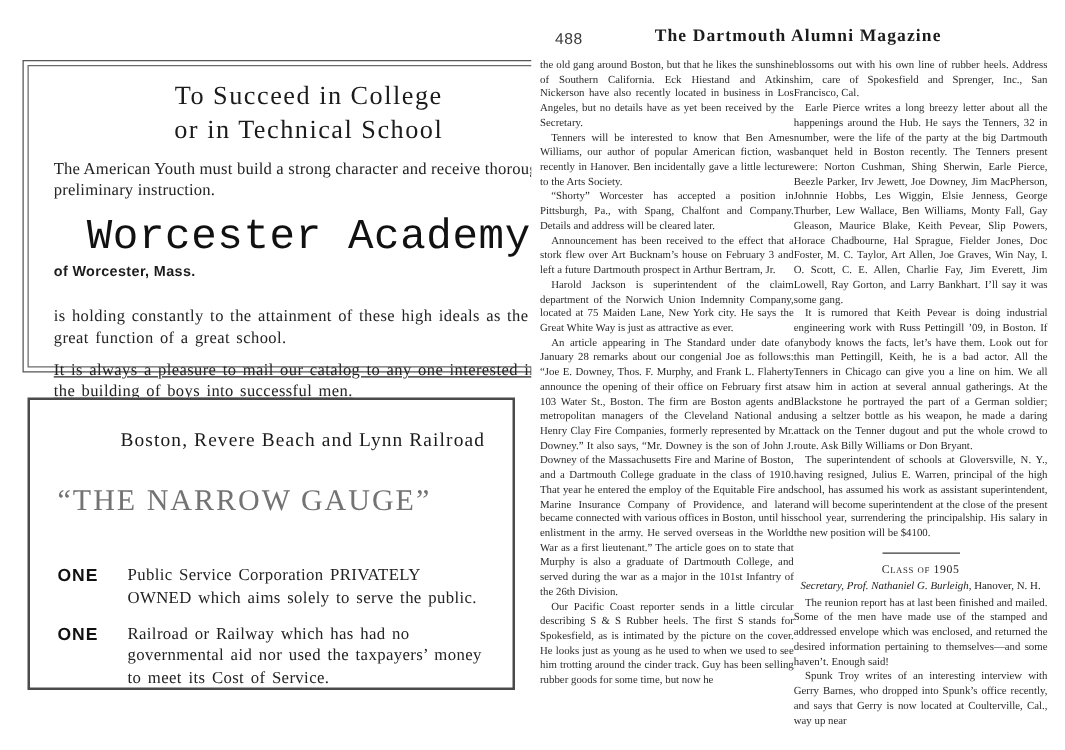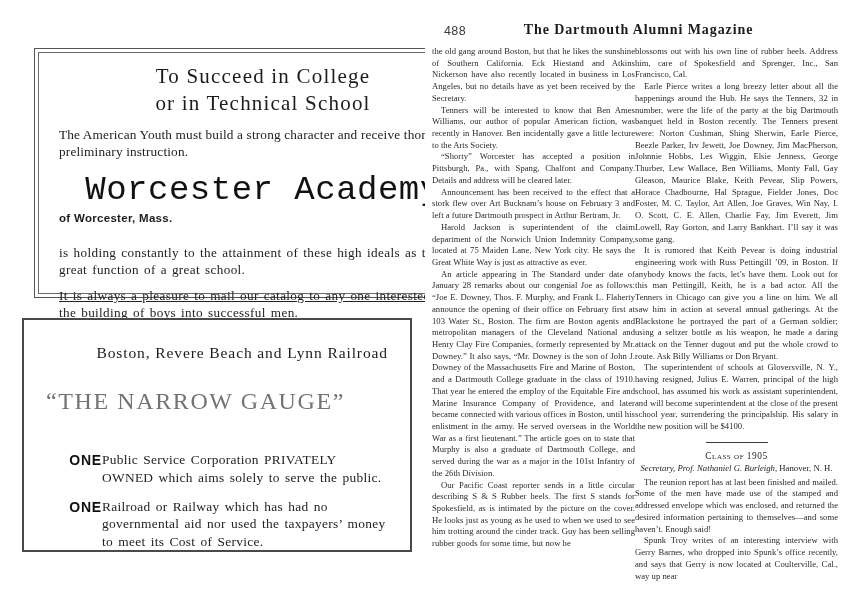--- a/index.html
+++ b/index.html
@@ -32,21 +32,21 @@
   }
 
   .ad-box {
     position: absolute;
     background: #ffffff;
     box-sizing: border-box;
   }
 
   
   .ad-worcester {
-    left: 34px;
+    left: 18px;
     top: 48px;
     width: 458px;
     height: 250px;
     border: 1px solid #555;
     padding: 3px;
   }
   .ad-worcester .inner-rule {
     border: 1px solid #6a6a6a;
     width: 100%;
     height: 100%;
@@ -141,21 +141,20 @@
     margin-bottom: 11px;
   }
   .rr-one {
     font-family: "Liberation Sans", sans-serif;
     font-weight: 700;
     font-size: 14px;
     letter-spacing: 0.8px;
     flex: 0 0 56px;
     padding-top: 1px;
     color: #111;
-    text-align: right;
   }
   .rr-text {
     flex: 1 1 auto;
     font-size: 13.4px;
     line-height: 1.33;
     letter-spacing: 0.3px;
     word-spacing: 1.6px;
     color: #232323;
   }
 

